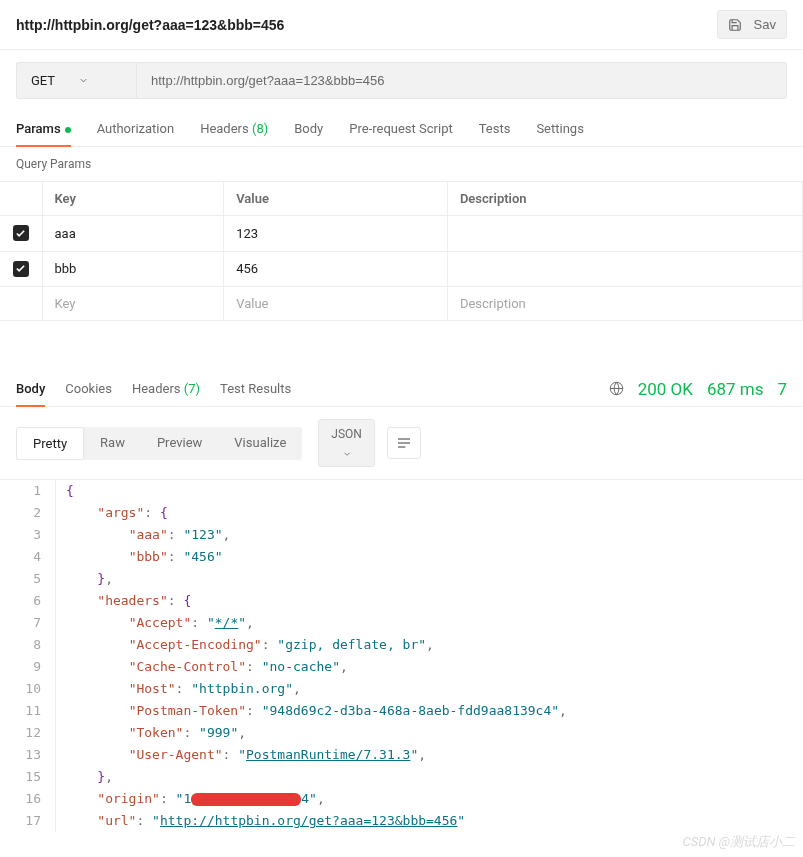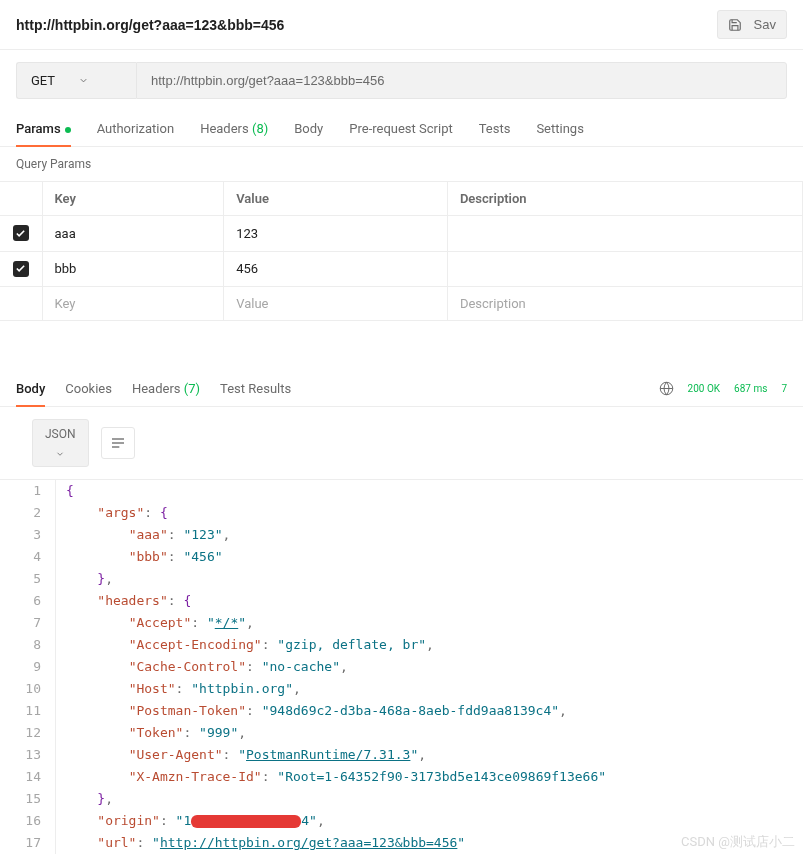--- a/index.html
+++ b/index.html
@@ -23,40 +23,40 @@
 .params-table .cb-cell { width: 42px; text-align: center; border-left: none; }
 .cb-box { width: 16px; height: 16px; background: #262626; border-radius: 3px; display: inline-flex; align-items: center; justify-content: center; }
 .cb-box svg { width: 11px; height: 11px; }
 .placeholder-row td { color: #a6a6a6; }
 .resp-panel { margin-top: 50px; }
 .resp-tabs-row { display: flex; align-items: center; padding: 0 16px; border-bottom: 1px solid #ededed; gap: 20px; }
 .resp-tab { padding: 10px 0; color: #6b6b6b; cursor: pointer; position: relative; font-size: 13px; }
 .resp-tab.active { color: #212121; font-weight: 500; }
 .resp-tab.active::after { content: ""; position: absolute; bottom: -1px; left: 0; right: 0; height: 2px; background: #ff6c37; }
 .resp-tab .count { color: #0cbb52; }
-.resp-meta { margin-left: auto; display: flex; align-items: center; gap: 14px; font-size: 10px; color: #6b6b6b; }
+.resp-meta { margin-left: auto; display: flex; align-items: center; gap: 14px; font-size: 17px; color: #6b6b6b; }
 .resp-meta .globe { width: 15px; height: 15px; color: #6b6b6b; }
 .resp-meta .status { color: #0cbb52; }
 .viewer-row { display: flex; align-items: center; gap: 0; padding: 12px 16px; }
 .view-toggle { display: inline-flex; background: #f2f2f2; border-radius: 3px; overflow: hidden; }
 .view-toggle .opt { padding: 8px 16px; font-size: 13px; color: #6b6b6b; cursor: pointer; }
 .view-toggle .opt.active { background: #fff; border: 1px solid #e6e6e6; border-radius: 3px; color: #212121; }
 .lang-select { margin-left: 16px; display: flex; align-items: center; gap: 8px; background: #f2f2f2; border: 1px solid #e6e6e6; border-radius: 3px; padding: 7px 12px; font-size: 12px; color: #6b6b6b; cursor: pointer; flex-direction: column; }
 .wrap-btn { margin-left: 12px; width: 34px; height: 32px; border: 1px solid #e6e6e6; border-radius: 3px; display: flex; align-items: center; justify-content: center; cursor: pointer; color: #6b6b6b; }
 .code-viewer { font-family: "SFMono-Regular", Menlo, Consolas, monospace; font-size: 13px; line-height: 22px; border-top: 1px solid #ededed; }
 .code-line { display: flex; }
 .ln { width: 56px; text-align: right; padding-right: 14px; color: #a6a6a6; user-select: none; border-right: 1px solid #ededed; }
 .code { padding-left: 10px; white-space: pre; }
 .tok-key { color: #b94c32; }
 .tok-str { color: #0b7285; }
 .tok-punc { color: #6b6b6b; }
 .tok-brace { color: #7b1fa2; }
 .tok-link { color: #0b7285; text-decoration: underline; }
 .redact { display: inline-block; width: 110px; height: 13px; background: #e53935; border-radius: 6px; vertical-align: middle; }
-.watermark { position: fixed; right: 8px; bottom: 6px; font-size: 13px; color: #d9d9d9; pointer-events: none; }
+.watermark { position: fixed; right: 8px; bottom: 6px; font-size: 13px; color: #d9d9d9; pointer-events: none; font-style: italic; }
 </style>
 </head>
 <body>
 
 <div class="topbar">
   <input class="title-input" value="http://httpbin.org/get?aaa=123&amp;bbb=456" style="">
   <button class="save-btn">
     <svg width="14" height="14" viewBox="0 0 24 24" fill="none" stroke="#6b6b6b" stroke-width="2">
         <path d="M19 21H5a2 2 0 0 1-2-2V5a2 2 0 0 1 2-2h11l5 5v11a2 2 0 0 1-2 2z"></path>
         <polyline points="17 21 17 13 7 13 7 21"></polyline>
@@ -139,20 +139,26 @@
           <line x1="2" y1="12" x2="22" y2="12"></line>
           <path d="M12 2a15.3 15.3 0 0 1 4 10 15.3 15.3 0 0 1-4 10 15.3 15.3 0 0 1-4-10 15.3 15.3 0 0 1 4-10z"></path>
         </svg>
       <span class="status">200 OK</span>
       <span class="status">687 ms</span>
       <span class="status">7</span>
     </div>
   </div>
 
   <div class="viewer-row">
+    <div class="view-toggle">
+      <div class="opt active">Pretty</div>
+      <div class="opt">Raw</div>
+      <div class="opt">Preview</div>
+      <div class="opt">Visualize</div>
+    </div>
     <div class="lang-select">
       <span>JSON</span>
       <svg width="10" height="10" viewBox="0 0 24 24" fill="none" stroke="#6b6b6b" stroke-width="2">
           <polyline points="6 9 12 15 18 9"></polyline>
         </svg>
     </div>
     <div class="wrap-btn">
       <svg width="16" height="16" viewBox="0 0 24 24" fill="none" stroke="currentColor" stroke-width="2">
           <line x1="3" y1="6" x2="21" y2="6"></line>
           <line x1="3" y1="12" x2="21" y2="12"></line>
@@ -208,24 +214,20 @@
       </div>
     <div class="code-line">
         <span class="ln">12</span>
         <span class="code">        <span class="tok-key">"Token"</span><span class="tok-punc">:</span> <span class="tok-str">"<span>999</span>"</span><span class="tok-punc">,</span></span>
       </div>
     <div class="code-line">
         <span class="ln">13</span>
         <span class="code">        <span class="tok-key">"User-Agent"</span><span class="tok-punc">:</span> <span class="tok-str">"<span class="tok-link">PostmanRuntime/7.31.3</span>"</span><span class="tok-punc">,</span></span>
       </div>
     <div class="code-line">
-        <span class="ln">14</span>
-        <span class="code">        <span class="tok-key">"X-Amzn-Trace-Id"</span><span class="tok-punc">:</span> <span class="tok-str">"<span>Root=1-64352f90-3173bd5e143ce09869f13e66</span>"</span></span>
-      </div>
-    <div class="code-line">
         <span class="ln">15</span>
         <span class="code">    <span class="tok-brace">}</span><span class="tok-punc">,</span></span>
       </div>
     <div class="code-line">
         <span class="ln">16</span>
         <span class="code">    <span class="tok-key">"origin"</span><span class="tok-punc">:</span> <span class="tok-str">"<span>1</span><span class="redact"></span><span>4</span>"</span><span class="tok-punc">,</span></span>
       </div>
     <div class="code-line">
         <span class="ln">17</span>
         <span class="code">    <span class="tok-key">"url"</span><span class="tok-punc">:</span> <span class="tok-str">"<span class="tok-link">http://httpbin.org/get?aaa=123&amp;bbb=456</span>"</span></span>

